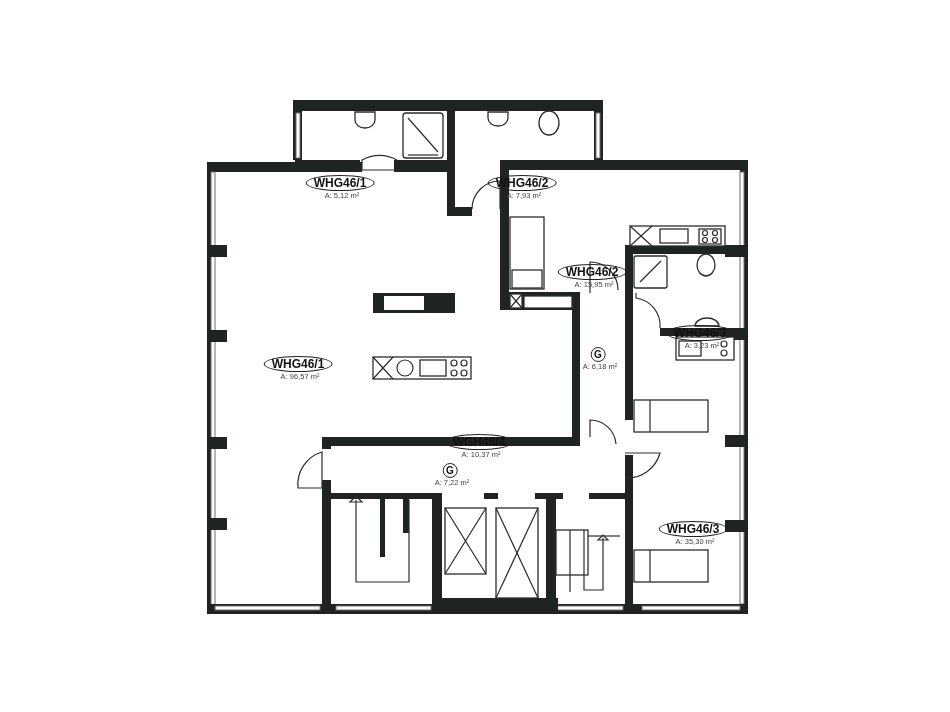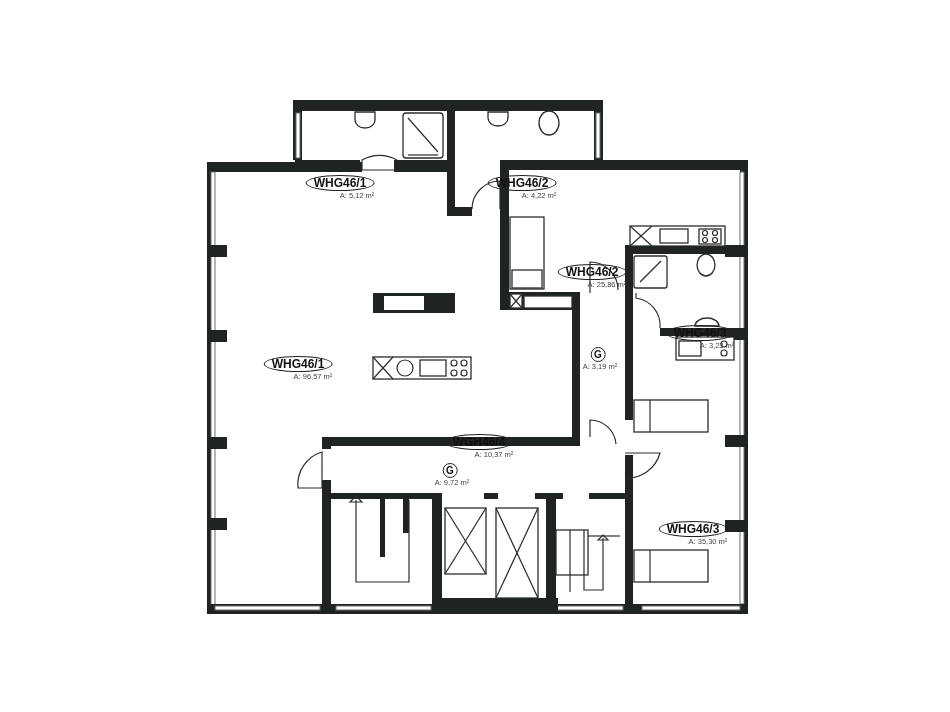--- a/index.html
+++ b/index.html
@@ -4,21 +4,21 @@
 <style>
   html, body { margin:0; padding:0; background:#ffffff; }
   body { width:950px; height:712px; position:relative; overflow:hidden; font-family:"Liberation Sans", sans-serif; }
   svg { position:absolute; left:0; top:0; }
   .wall { fill:#1f2422; }
   .thin { stroke:#2a2e2c; stroke-width:1.2; fill:none; }
   .win { stroke:#6a6e6c; stroke-width:1; fill:#ffffff; }
   .fix { stroke:#2a2e2c; stroke-width:1.3; fill:#ffffff; }
   .room-label { position:absolute; text-align:center; transform:translate(-50%,0); white-space:nowrap; }
   .room-name { display:inline-block; font-weight:bold; font-size:12px; color:#111; border:1.3px solid #222; border-radius:50%; padding:0px 7px; line-height:14px;margin-top:45px; }
-  .room-area { display:block; font-size:7.5px; color:#444; margin-top:0px; text-align:right; padding-left:4px; }
+  .room-area { display:block; font-size:7.5px; color:#444; margin-top:0px; text-align:center; padding-left:4px; }
   .g-circle { display:inline-block; width:13px; height:13px; border:1.3px solid #222; border-radius:50%; font-size:10px; font-weight:bold; text-align:center; line-height:13px; color:#111; }
 </style>
 </head>
 <body>
 
 <svg width="950" height="712" viewBox="0 0 950 712">
 
   <rect class="wall" x="293" y="100" width="310" height="11"></rect>
   <rect class="wall" x="293" y="100" width="9" height="60"></rect>
   <rect class="wall" x="594" y="100" width="9" height="60"></rect>
@@ -155,43 +155,43 @@
   <path class="thin" d="M598 540 l5 -5 l5 5 z"></path>
   <line class="thin" x1="588" y1="536" x2="620" y2="536"></line>
 </svg>
 
 <div class="room-label" style="left:340px;top:130px;">
   <span class="room-name">WHG46/1</span>
   <span class="room-area">A: 5,12 m²</span>
 </div>
 <div class="room-label" style="left:522px;top:130px;">
   <span class="room-name">WHG46/2</span>
-  <span class="room-area">A: 4,22 m²</span>
+  <span class="room-area">A: 7,93 m²</span>
 </div>
 <div class="room-label" style="left:592px;top:219px;">
   <span class="room-name">WHG46/2</span>
-  <span class="room-area">A: 25,86 m²</span>
+  <span class="room-area">A: 15,95 m²</span>
 </div>
 <div class="room-label" style="left:700px;top:280px;">
   <span class="room-name">WHG46/3</span>
   <span class="room-area">A: 3,23 m²</span>
 </div>
 <div class="room-label" style="left:298px;top:311px;">
   <span class="room-name">WHG46/1</span>
   <span class="room-area">A: 96,57 m²</span>
 </div>
 <div class="room-label" style="left:479px;top:389px;">
   <span class="room-name">WGH46/4</span>
   <span class="room-area">A: 10,37 m²</span>
 </div>
 <div class="room-label" style="left:693px;top:476px;">
   <span class="room-name">WHG46/3</span>
   <span class="room-area">A: 35,30 m²</span>
 </div>
 
 <div class="room-label" style="left:598px;top:344px;">
   <span class="g-circle">G</span>
-  <span class="room-area">A: 3,19 m²</span>
+  <span class="room-area">A: 6,18 m²</span>
 </div>
 <div class="room-label" style="left:450px;top:460px;">
   <span class="g-circle">G</span>
-  <span class="room-area">A: 9,72 m²</span>
+  <span class="room-area">A: 7,22 m²</span>
 </div>
 
 </body></html>

